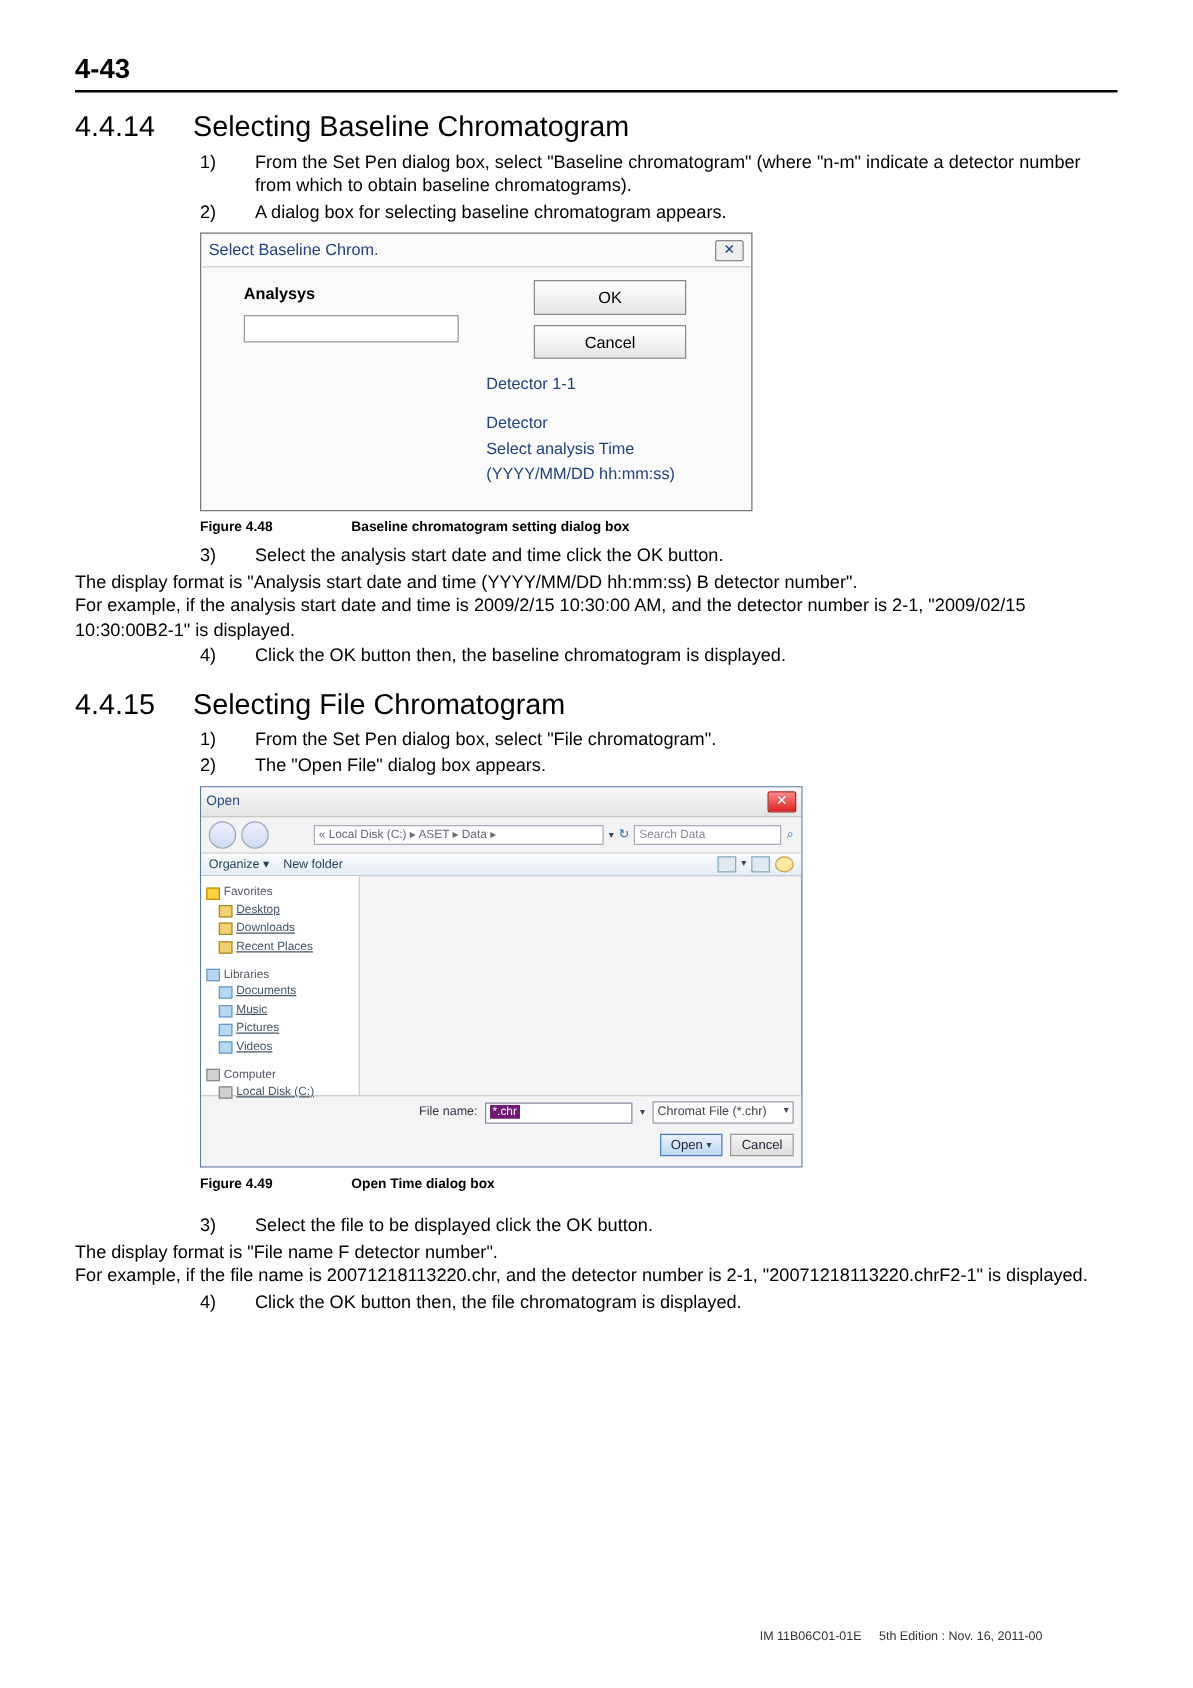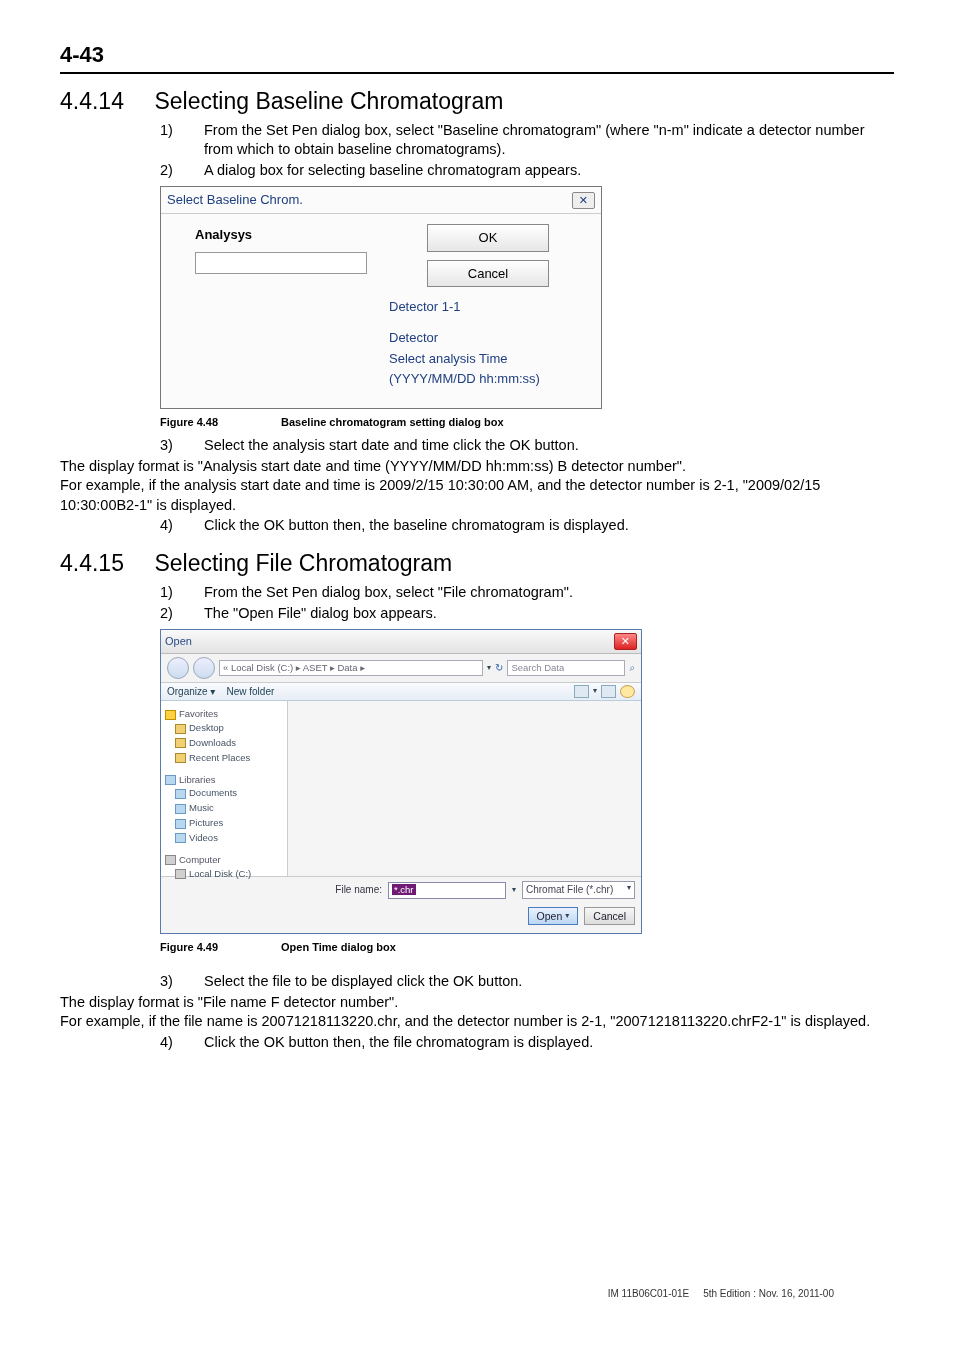--- a/index.html
+++ b/index.html
@@ -141,20 +141,21 @@
     width: 20px; height: 20px; border-radius: 50%;
     border: 1px solid #9ab; background: linear-gradient(#eef,#cde);
   }
   .addrbox {
     flex: 1;
     border: 1px solid #aab;
     background: #fff;
     padding: 1px 3px;
     color: #667;
     font-size: 9.5px;
+    margin-left: 32px;
   }
   .searchbox {
     width: 110px;
     border: 1px solid #aab;
     background: #fff;
     padding: 1px 3px;
     color: #889;
     font-size: 9.5px;
   }
   .dialog2 .toolbar2 {
@@ -171,21 +172,21 @@
   .dialog2 .mainarea { display: flex; height: 175px; }
   .sidebar2 {
     width: 118px;
     border-right: 1px solid #ccc;
     background: #fff;
     padding: 4px 4px;
     color: #345;
   }
   .sidebar2 .grp { font-size: 9.5px; margin-top: 3px; }
   .sidebar2 .grp .head { color: #556; display:flex; gap:3px; align-items:center;}
-  .sidebar2 .item { margin-left: 10px; color: #456; display:flex; gap:3px; align-items:center; padding:1px 0;}
+  .sidebar2 .item { margin-left: 10px; color: #456; display:flex; gap:3px; align-items:center; padding:1px 0;text-decoration:underline;}
   .tinyicon { width:9px; height:8px; background:#f0d070; border:1px solid #aa8830; }
   .tinyicon.fav { background:#ffd040; border-color:#c09000; }
   .tinyicon.lib { background:#b8d8f0; border-color:#6a9ac8; }
   .tinyicon.comp { background:#d0d0d0; border-color:#888; }
   .filelist {
     flex: 1;
     background: #fff;
     padding: 3px 6px;
   }
   .filelist .cols {
@@ -233,21 +234,21 @@
     color: #223;
     display:flex; gap:3px; align-items:center;
     font-size: 10.5px;
   }
   .btn2.cancel { border-color:#999; background:linear-gradient(#f6f6f6,#ddd); }
   .caret { font-size:8px; color:#345; }
 
   .footer-doc {
     position: absolute;
     right: 60px;
-    bottom: 40px;
+    bottom: 24px;
     font-size: 10px;
     color: #333;
   }
   .page-wrap { position: relative; min-height: 1300px; }
 </style>
 </head>
 <body>
 <div class="page-wrap">
 
 <div class="header-row">

